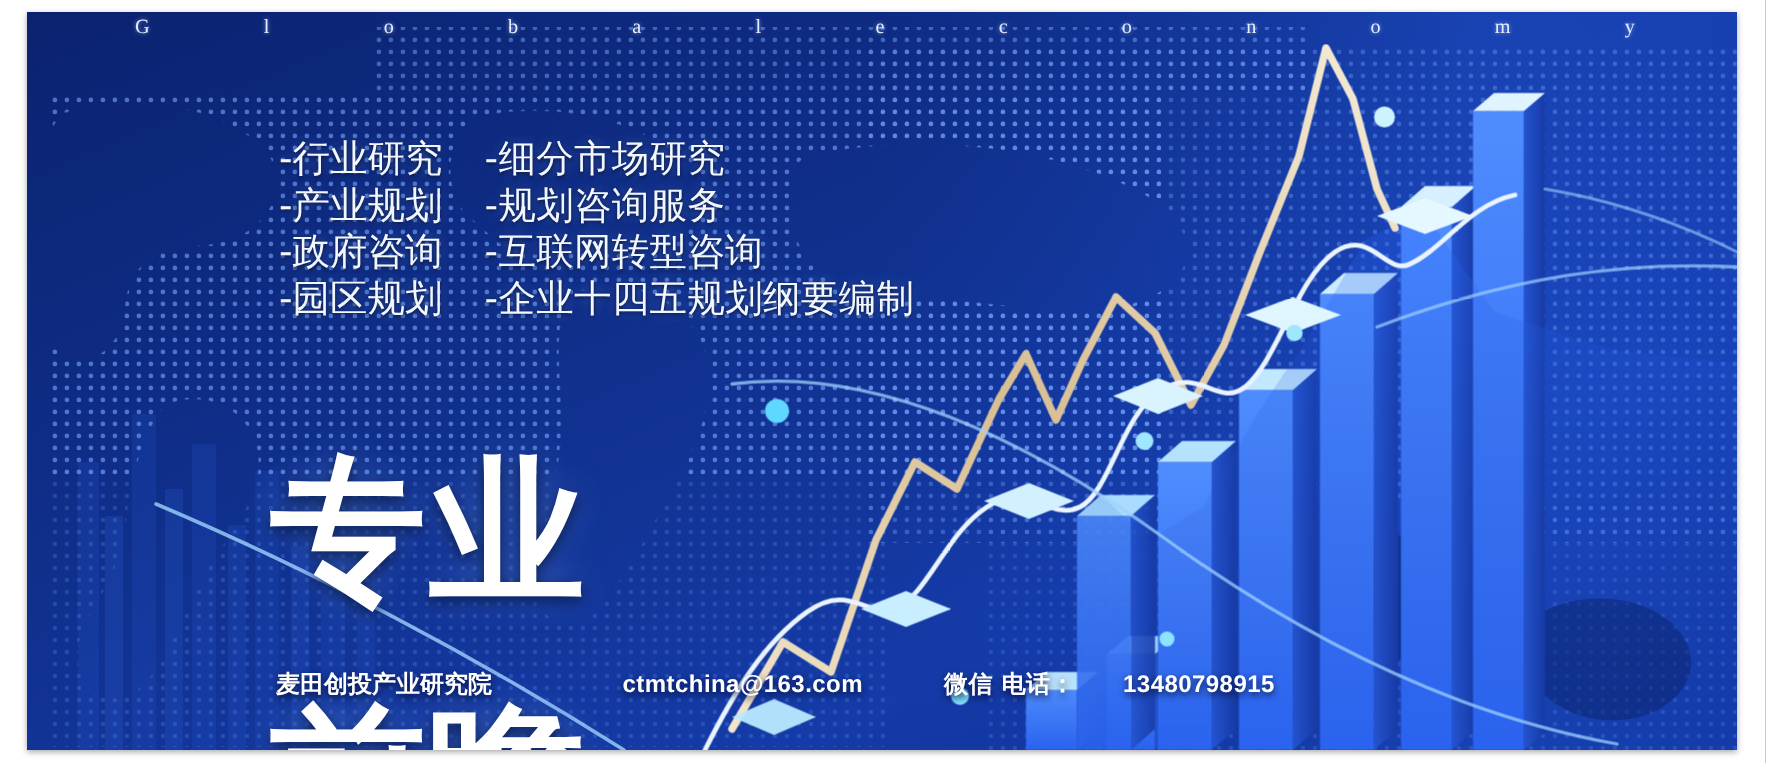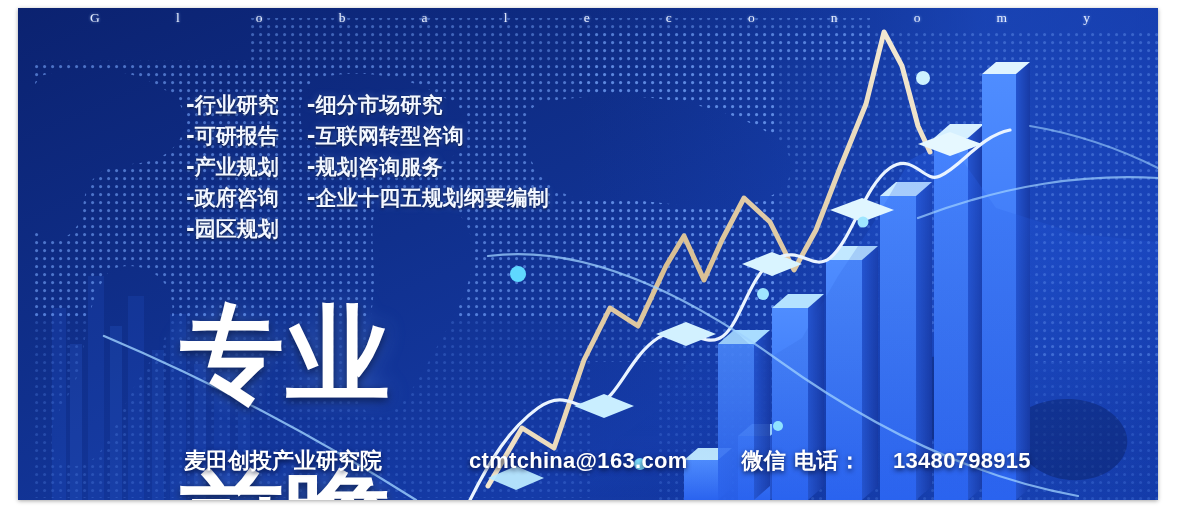--- a/index.html
+++ b/index.html
@@ -29,23 +29,23 @@
   #kw-row span{ text-shadow:0 0 3px rgba(180,210,255,.7); }
 
   #services{
     position:absolute; left:168px; top:82px;
     display:flex; gap:28px;
     color:#f2f7ff;
     font-family:"DejaVu Sans", sans-serif;
   }
   #services ul{ list-style:none; }
   #services li{
-    font-size:21px;
+    font-size:25px;
     line-height:31px;
-    font-weight:700;
+    font-weight:400;
     white-space:nowrap;
     text-shadow:0 1px 3px rgba(2,10,40,.85), 0 0 7px rgba(140,185,255,.35);
   }
   #services .col-right li{ letter-spacing:.2px; }
 
   #slogan{
     position:absolute; left:162px; top:292px;
     display:flex; align-items:flex-start; gap:56px;
     color:#ffffff;
     font-size:104px;
@@ -56,21 +56,21 @@
     text-shadow:0 3px 10px rgba(0,12,50,.75), 0 0 22px rgba(120,175,255,.40);
     flex-direction:column;
   }
   #slogan .w{ white-space:nowrap; }
 
   #contact{
     position:absolute; left:166px; top:438px;
     display:flex; align-items:baseline; gap:54px;
     color:#ffffff;
     font-family:"DejaVu Sans", sans-serif;
-    font-size:22px;
+    font-size:16px;
     font-weight:700;
     white-space:nowrap;
     text-shadow:0 2px 5px rgba(0,10,45,.85);
   }
   #contact .email{ font-family:"Liberation Sans", sans-serif; font-weight:700; letter-spacing:.3px;margin-left:33px; }
   #contact .phone{ letter-spacing:.3px; }
   #contact .phone .num{ font-family:Liberation Sans, sans-serif;margin-left:32px; }
 </style>
 </head>
 <body>
@@ -267,29 +267,28 @@
     <span>o</span>
     <span>n</span>
     <span>o</span>
     <span>m</span>
     <span>y</span>
   </div>
 
   <div id="services">
     <ul class="col-left">
       <li>-行业研究</li>
-      <li>-可研报告</li>
       <li>-产业规划</li>
       <li>-政府咨询</li>
       <li>-园区规划</li>
     </ul>
     <ul class="col-right">
       <li>-细分市场研究</li>
+      <li>-规划咨询服务</li>
       <li>-互联网转型咨询</li>
-      <li>-规划咨询服务</li>
       <li>-企业十四五规划纲要编制</li>
     </ul>
   </div>
 
   <div id="slogan">
     <span class="w">专业</span>
     <span class="w">前瞻</span>
   </div>
 
   <div id="contact">

